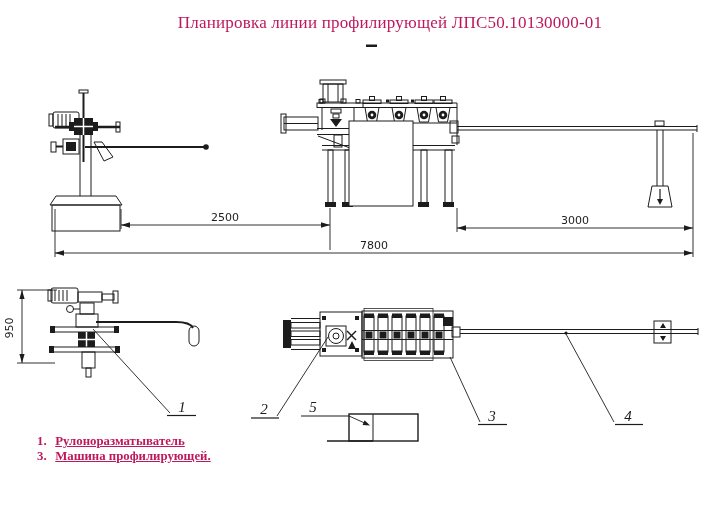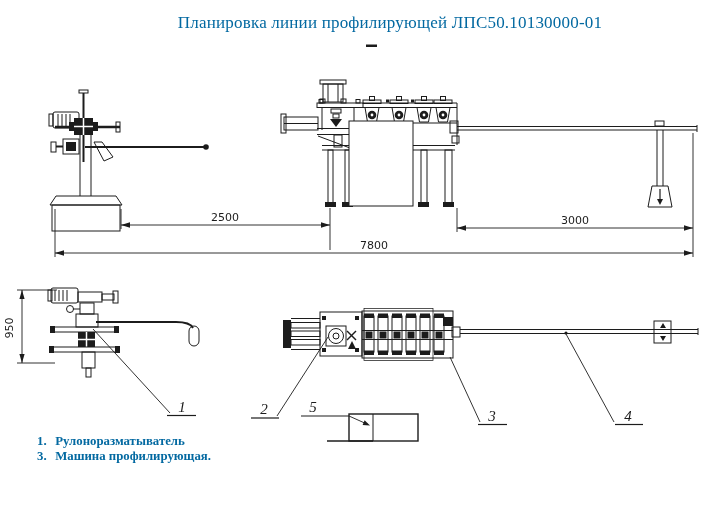--- a/index.html
+++ b/index.html
@@ -1,32 +1,32 @@
 <!DOCTYPE html>
 <html><head>
 <meta charset="utf-8">
 <style>
   html,body{margin:0;padding:0;background:#ffffff;}
   .page{position:relative;width:719px;height:519px;background:#ffffff;overflow:hidden;
-        font-family:"Liberation Serif",serif;color:#0369a1;}
+        font-family:"Liberation Serif",serif;color:#be185d;}
   .title{position:absolute;top:13px;left:160px;width:460px;text-align:center;
          font-size:17px;font-weight:400;letter-spacing:.2px;white-space:nowrap;}
   .drawing{position:absolute;top:0;left:0;}
   svg{display:block;}
   svg .ln{stroke:#1c1c1c;fill:none;}
   svg .fill{fill:#1c1c1c;stroke:none;}
   svg .wht{stroke:#ffffff;fill:none;}
   svg text{fill:#1c1c1c;stroke:none;}
   .dim-txt{font-family:"DejaVu Sans",sans-serif;font-size:11px;}
   .callout-txt{font-family:"Liberation Serif",serif;font-style:italic;font-size:15px;}
   .legend{position:absolute;left:37px;top:434px;font-size:12.8px;line-height:15.4px;
           font-weight:700;}
   .legend-row{white-space:nowrap;}
   .legend-row .num{display:inline-block;min-width:15px;}
-  .legend-row .u{}
+  .legend-row .u{text-decoration:underline;}
 </style>
 </head>
 <body>
 
 <div class="page">
 
   <div class="title">Планировка линии профилирующей ЛПС50.10130000-01</div>
 
   <div class="drawing">
   <svg width="719" height="519" viewBox="0 0 719 519">
@@ -319,17 +319,17 @@
   </svg>
   </div>
 
   <div class="legend">
     <div class="legend-row">
       <span class="num">1.</span>
       <span class="u">Рулоноразматыватель</span>
     </div>
     <div class="legend-row">
       <span class="num">3.</span>
-      <span class="u">Машина профилирующая.</span>
+      <span class="u">Машина профилирующей.</span>
     </div>
   </div>
 
 </div>
 
 </body></html>

